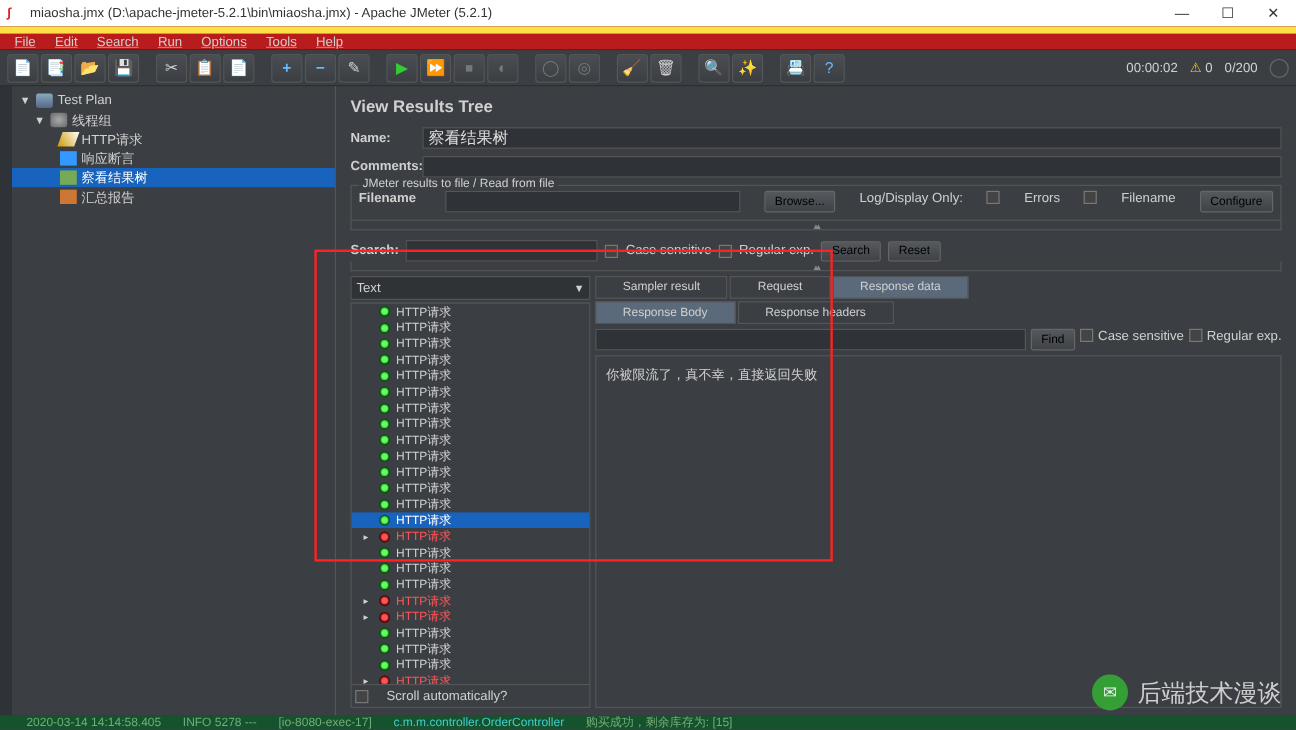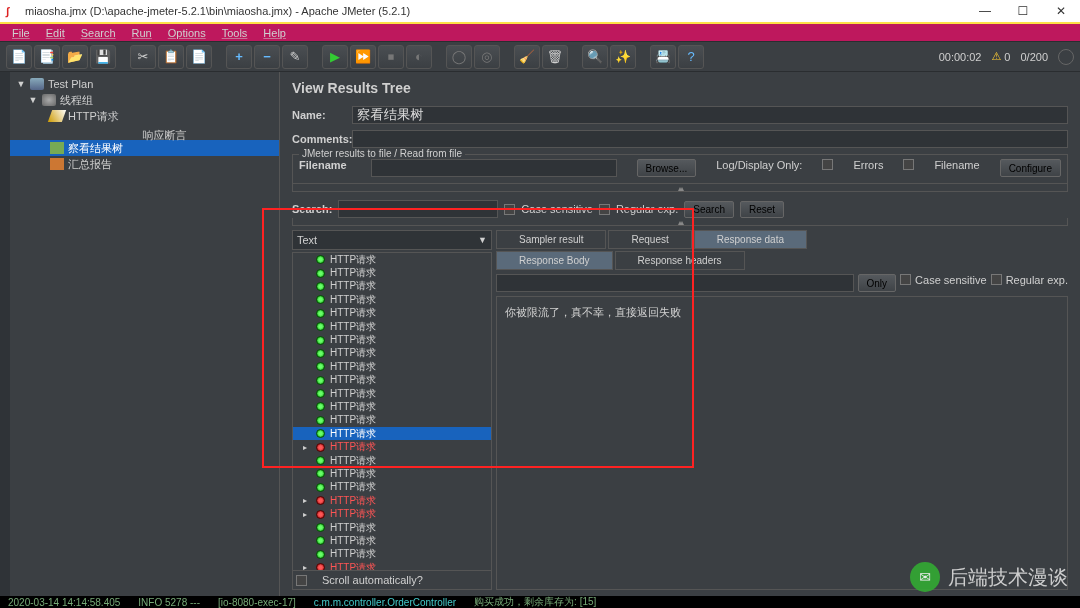--- a/index.html
+++ b/index.html
@@ -4,21 +4,21 @@
 <style>
 * { box-sizing: border-box; margin: 0; padding: 0; font-family: "Segoe UI", Tahoma, sans-serif; }
 body { width: 1080px; height: 608px; overflow: hidden; background: #3b3f43; color: #d0d0d0; font-size: 11px; position: relative; }
 
 .titlebar { height: 22px; background: #fff; display: flex; align-items: center; color: #333; padding-left: 6px; }
 .titlebar .logo { color: #d22; font-weight: bold; font-style: italic; margin-right: 6px; }
 .titlebar .title-text { flex: 1; font-size: 11px; padding-left: 10px; }
 .titlebar .win-btns { display: flex; }
 .titlebar .win-btn { width: 38px; height: 22px; display: flex; align-items: center; justify-content: center; font-size: 12px; color: #333; }
 
-.menubar { height: 20px; background: #be185d; display: flex; align-items: center; padding-left: 4px; gap: 0; border-top: 2px solid #fde047; border-bottom: 1px solid #2a2d30; text-align: right; }
+.menubar { height: 20px; background: #b91c1c; display: flex; align-items: center; padding-left: 4px; gap: 0; border-top: 6px solid #fde047; border-bottom: 1px solid #2a2d30; text-align: right; }
 .menu-item { padding: 2px 8px; text-decoration: underline; text-decoration-color: rgba(208,208,208,0.5); }
 
 .toolbar { height: 30px; background: #3b3f43; display: flex; align-items: center; padding: 0 6px; border-bottom: 1px solid #2a2d30; gap: 2px; }
 .tbtn { width: 26px; height: 24px; border: 1px solid #555; background: linear-gradient(#4a4e52,#3b3f43); border-radius: 3px; display: flex; align-items: center; justify-content: center; font-size: 13px; }
 .tsep { width: 10px; }
 .toolbar .status { margin-left: auto; display: flex; align-items: center; gap: 10px; font-size: 11px; }
 .status .warn { display:flex; align-items:center; gap:3px; }
 .status .earth { width:16px; height:16px; border:1px solid #666; border-radius:50%; }
 
 .content { position: absolute; top: 72px; bottom: 10px; left: 0; right: 0; display: flex; }
@@ -79,21 +79,21 @@
 .find-row { display:flex; gap:4px; margin-top:4px; }
 .find-row .fld { flex:1; background:#2f3337; border:1px solid #555; height:18px; }
 .response-body { flex:1; border:1px solid #555; background:#3b3f43; margin-top:4px; padding:8px; font-size:11px; }
 
 .highlight-box { position:absolute; border:2px solid #f22; pointer-events:none; z-index:5; }
 .hb1 { left:262px; top:208px; width:432px; height:260px; }
 
 .watermark { position:absolute; right:12px; bottom:16px; display:flex; align-items:center; gap:8px; color:#ddd; font-size:20px; font-weight:500; z-index:10; opacity:0.9; }
 .wm-icon { width:30px; height:30px; border-radius:50%; background:#3a3; display:flex; align-items:center; justify-content:center; color:#fff; font-size:14px; }
 
-.bottom-log { position:absolute; left:0; right:0; bottom:0; height:12px; background:#000000; color:#7a7; font-family:monospace; font-size:10px; padding:0 8px; display:flex; align-items:center; overflow:hidden; }
+.bottom-log { position:absolute; left:0; right:0; bottom:0; height:12px; background:#14532d; color:#7a7; font-family:monospace; font-size:10px; padding:0 22px; display:flex; align-items:center; overflow:hidden; }
 .bottom-log .seg { margin-right: 18px; white-space:nowrap; }
 .bottom-log .cyan { color:#4cc; }
 </style>
 </head>
 <body>
 
 <div class="titlebar">
   <span class="logo">∫</span>
   <span class="title-text">miaosha.jmx (D:\apache-jmeter-5.2.1\bin\miaosha.jmx) - Apache JMeter (5.2.1)</span>
   <div class="win-btns">
@@ -167,21 +167,21 @@
     <div class="tree-node" style="padding-left:18px">
       <span class="tree-toggle">▼</span>
       <span class="tree-icon gears"></span>
       <span class="tree-label">线程组</span>
     </div>
     <div id="tree-items">
         <div class="tree-node" style="padding-left: 40px;">
           <span class="tree-icon dropper"></span>
           <span class="tree-label">HTTP请求</span>
         </div>
-        <div class="tree-node" style="padding-left: 40px; flex-direction: column;">
+        <div class="tree-node" style="padding-left: 40px;">
           <span class="tree-icon assertion"></span>
           <span class="tree-label">响应断言</span>
         </div>
         <div class="tree-node sel" style="padding-left: 40px;">
           <span class="tree-icon resultree"></span>
           <span class="tree-label">察看结果树</span>
         </div>
         <div class="tree-node" style="padding-left: 40px;">
           <span class="tree-icon report"></span>
           <span class="tree-label">汇总报告</span>
@@ -372,21 +372,21 @@
           <div class="tab">Sampler result</div>
           <div class="tab">Request</div>
           <div class="tab act">Response data</div>
         </div>
         <div class="subtabs">
           <div class="tab act">Response Body</div>
           <div class="tab">Response headers</div>
         </div>
         <div class="find-row">
           <input class="fld" style="">
-          <button class="sbtn">Only</button>
+          <button class="sbtn">Find</button>
           <span class="cb"></span>
           <span>Case sensitive</span>
           <span class="cb"></span>
           <span>Regular exp.</span>
         </div>
         <div class="response-body">你被限流了，真不幸，直接返回失败</div>
       </div>
     </div>
   </div>
 </div>

